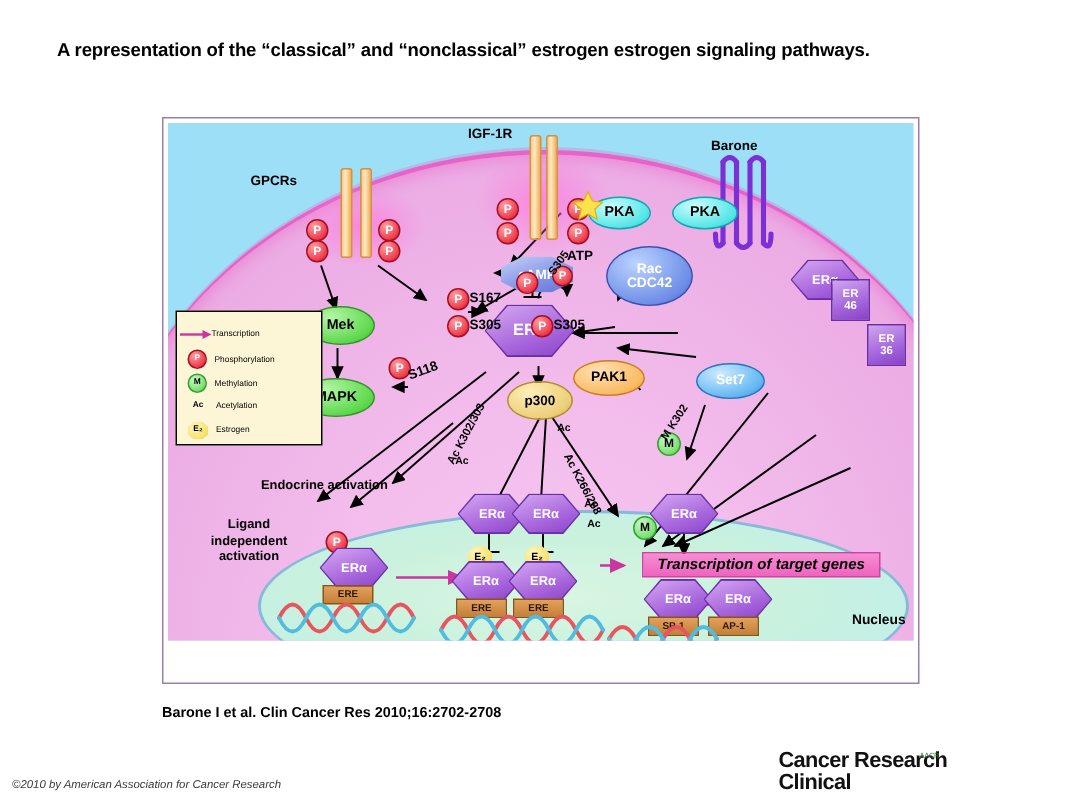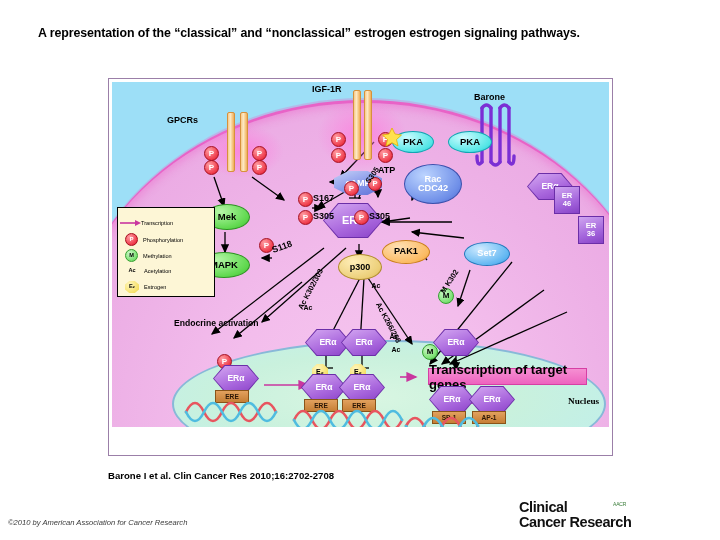--- a/index.html
+++ b/index.html
@@ -16,21 +16,21 @@
   
   #cell{position:absolute;left:-48px;top:18px;width:600px;height:430px;border-radius:50% 50% 0 0 / 62% 62% 0 0;
         background:radial-gradient(ellipse at 50% 80%, #f6c9ef 0%, #f3bdec 35%, #edb0e6 62%, #e79fdf 100%);
         border-top:3px solid #e763c8;box-shadow:0 0 9px 3px rgba(236,99,200,.45) inset;}
   #cell-glow{position:absolute;left:-48px;top:16px;width:600px;height:430px;border-radius:50% 50% 0 0 / 62% 62% 0 0;border-top:5px solid rgba(236,99,200,.30);}
 
   
   #nucleus{position:absolute;left:60px;top:258px;width:430px;height:124px;border-radius:50%;
         background:radial-gradient(ellipse at 45% 45%, #d9f6e2 0%, #c9f1dd 45%, #bdeef0 100%);
         border:2px solid #88b9d8;}
-  #nucleus-label{position:absolute;left:456px;top:314px;font-size:9.2px;color:#000;font-family:Liberation Serif, serif;}
+  #nucleus-label{position:absolute;left:456px;top:326px;font-size:9.2px;color:#000;}
 
   .node{position:absolute;color:#000;text-align:center;font-weight:bold;}
 
   
   .ell{border-radius:50%;display:flex;align-items:center;justify-content:center;line-height:1.0;}
   .ell.green{background:radial-gradient(ellipse at 35% 28%,#b6f7a8,#5fd84e 70%,#3cb82f);border:1px solid #2d9422;}
   .ell.red{background:radial-gradient(ellipse at 35% 28%,#ff9a94,#ef2f33 70%,#c4161c);border:1px solid #a81015;color:#000;}
   .ell.cyan{background:radial-gradient(ellipse at 35% 28%,#ccfcff,#54e6e6 70%,#1fc6d2);border:1px solid #12a5b2;}
   .ell.blue{background:radial-gradient(ellipse at 35% 28%,#bcd4ff,#6f8fe8 70%,#4a63cf);border:1px solid #3a50ad;align-items:center;}
   .ell.ltblue{background:radial-gradient(ellipse at 35% 28%,#cfeaff,#62b7f2 70%,#2f8fdc);border:1px solid #2478bb;}
@@ -60,21 +60,21 @@
 
   
   #legend{position:absolute;left:5px;top:125px;width:96px;height:88px;background:#fdf6d6;border:1.4px solid #000;}
   .leg-row{position:absolute;left:7px;font-size:5.6px;color:#000;display:flex;align-items:center;}
   .leg-ic{width:11px;height:11px;border-radius:50%;display:flex;align-items:center;justify-content:center;font-size:5.6px;font-weight:bold;margin-right:5px;flex:0 0 auto;}
 
   
   .erebox{position:absolute;background:linear-gradient(#e2a15e,#c67f35);border:1px solid #8a5418;display:flex;align-items:center;justify-content:center;color:#2b1606;font-weight:bold;}
   .erbox{position:absolute;background:linear-gradient(160deg,#d0a6f0,#a465dc 60%,#8741c6);border:1.2px solid #6b2ea8;display:flex;align-items:center;justify-content:center;color:#fff;font-weight:bold;line-height:1;text-align:center;}
 
-  #transcript-box{position:absolute;left:316px;top:286px;width:157px;height:15px;background:linear-gradient(#f58fd2,#ee63bf);border:1px solid #d63fa4;display:flex;align-items:center;justify-content:center;color:#000;font-size:13px;font-weight:bold;}
+  #transcript-box{position:absolute;left:316px;top:286px;width:157px;height:15px;background:linear-gradient(#f58fd2,#ee63bf);border:1px solid #d63fa4;display:flex;align-items:center;justify-content:center;color:#000;font-size:10px;font-weight:bold;font-style:italic;}
 
   #citation{position:absolute;left:108px;top:470px;font-size:9.6px;font-weight:bold;color:#000;}
   #copyright{position:absolute;left:8px;top:518px;font-size:7.6px;color:#3a3a3a;font-style:italic;}
   #ccr-logo{position:absolute;left:519px;top:500px;font-size:14.5px;font-weight:bold;color:#111;line-height:1.06;letter-spacing:-0.4px;}
   #aacr-small{position:absolute;left:613px;top:501px;font-size:5px;font-weight:bold;color:#3a7d3a;letter-spacing:-0.2px;}
   #aacr-small span{color:#777;font-weight:normal;}
   svg{position:absolute;left:0;top:0;overflow:visible;}
 </style>
 </head>
 <body>
@@ -266,20 +266,25 @@
     <div class="erbox" style="left:442px;top:104px;width:24px;height:26px;flex-direction:column;font-size:7.6px;">
       <span>ER</span>
       <span>46</span>
     </div>
     <div class="erbox" style="left:466px;top:134px;width:24px;height:26px;flex-direction:column;font-size:7.6px;">
       <span>ER</span>
       <span>36</span>
     </div>
 
     <div class="lbl" style="left:62px;top:236px;font-size:8.6px;">Endocrine activation</div>
+    <div class="lbl" style="left:16px;top:262px;font-size:8.6px;text-align:center;width:76px;line-height:1.25;">
+      <div>Ligand</div>
+      <div>independent</div>
+      <div>activation</div>
+    </div>
 
     <div class="mark P" style="left:105px;top:272px;width:13px;height:13px;font-size:8px;">P</div>
     <div class="hexwrap" style="left:102px;top:284px;width:44px;height:25px;">
       <div class="hexborder"></div>
       <div class="hex purple" style="position:absolute;inset:0;">
         <span style="color:#fff;font-size:8.6px;font-weight:bold;">ERα</span>
       </div>
     </div>
     <div class="erebox" style="left:103px;top:308px;width:32px;height:11px;font-size:6.6px;">ERE</div>
 
@@ -357,18 +362,18 @@
       </div>
     </div>
 
   </div>
 
 </div>
 
 <div id="citation">Barone I et al. Clin Cancer Res 2010;16:2702-2708</div>
 <div id="copyright">©2010 by American Association for Cancer Research</div>
 <div id="ccr-logo">
+  <div>Cancer Research</div>
   <div>Clinical</div>
-  <div>Cancer Research</div>
 </div>
 <div id="aacr-small">
   <span style="color:#3a7d3a;">AACR</span>
 </div>
 
 </body></html>

